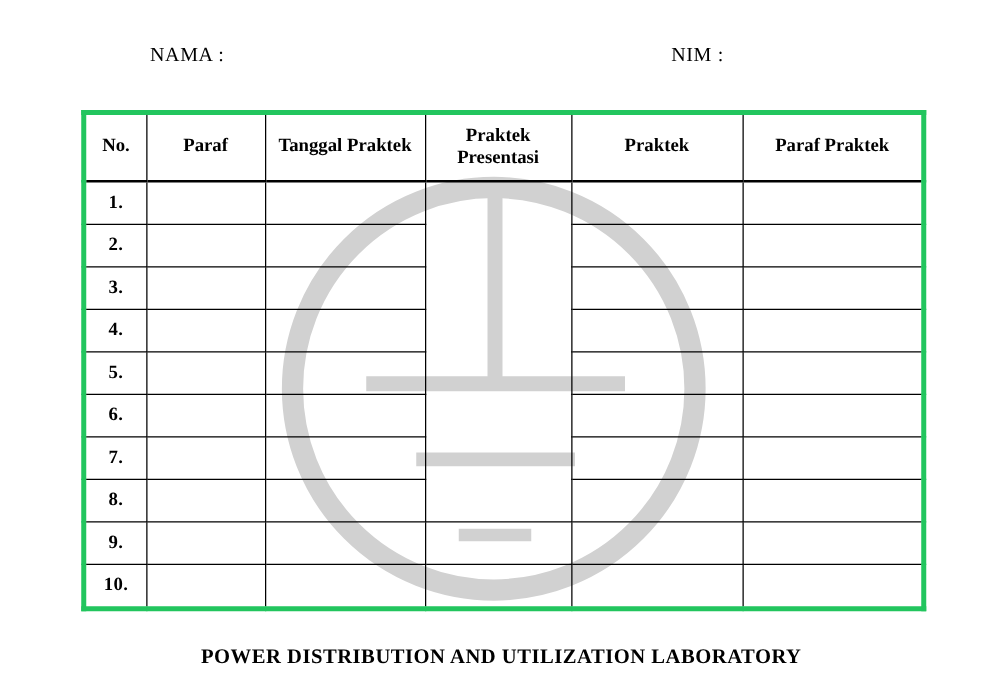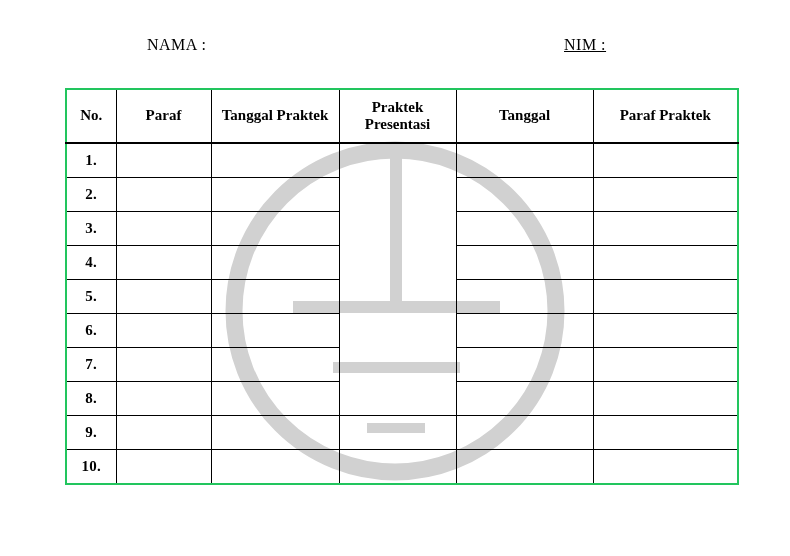--- a/index.html
+++ b/index.html
@@ -19,44 +19,43 @@
     z-index: 0;
     pointer-events: none;
   }
   .top-label {
     position: absolute;
     top: 36px;
     font-size: 16px;
     letter-spacing: 0.5px;
     z-index: 2;
     white-space: pre;
-    margin-left: 27px;
   }
   .nama-label { left: 120px; }
-  .nim-label  { left: 537px; text-decoration: underline; }
+  .nim-label  { left: 537px; }
   table.form-table {
     position: absolute;
     left: 65px;
     top: 88px;
     width: 672px;
     border-collapse: collapse;
     table-layout: fixed;
     background: transparent;
     z-index: 1;
   }
   table.form-table th,
   table.form-table td {
     border: 1px solid #000000;
     padding: 0;
     background: transparent;
     text-align: center;
     vertical-align: middle;
     overflow: hidden;
   }
-  table.form-table { border: 2px solid #22c55e; padding-left: 48px; }
+  table.form-table { border: 4px solid #22c55e; padding-left: 48px; }
   table.form-table th {
     height: 52px;
     font-size: 15px;
     font-weight: bold;
     line-height: 1.15;
     border-bottom-width: 2px;
     padding: 0 4px;
   }
   table.form-table td {
     height: 33px;
@@ -101,21 +100,21 @@
       <col style="width:117px">
       <col style="width:137px">
       <col style="width:145px">
     </colgroup>
     <thead>
       <tr>
         <th>No.</th>
         <th>Paraf</th>
         <th>Tanggal Praktek</th>
         <th>Praktek Presentasi</th>
-        <th>Tanggal</th>
+        <th>Praktek</th>
         <th>Paraf Praktek</th>
       </tr>
     </thead>
     <tbody>
       <tr>
         <td class="no-cell">1.</td>
         <td></td>
         <td></td>
         <td rowspan="8"></td>
         <td></td>
@@ -182,14 +181,15 @@
         <td class="no-cell">10.</td>
         <td></td>
         <td></td>
         <td></td>
         <td></td>
         <td></td>
       </tr>
     </tbody>
   </table>
 
+  <div class="footer-title">POWER DISTRIBUTION AND UTILIZATION LABORATORY</div>
 
 </div>
 
 </body></html>

